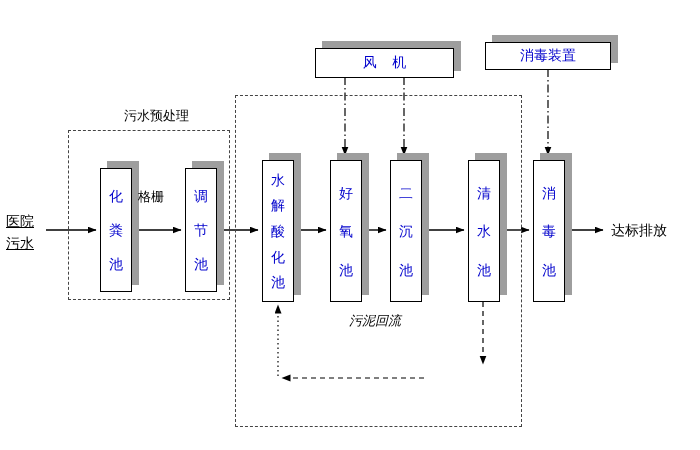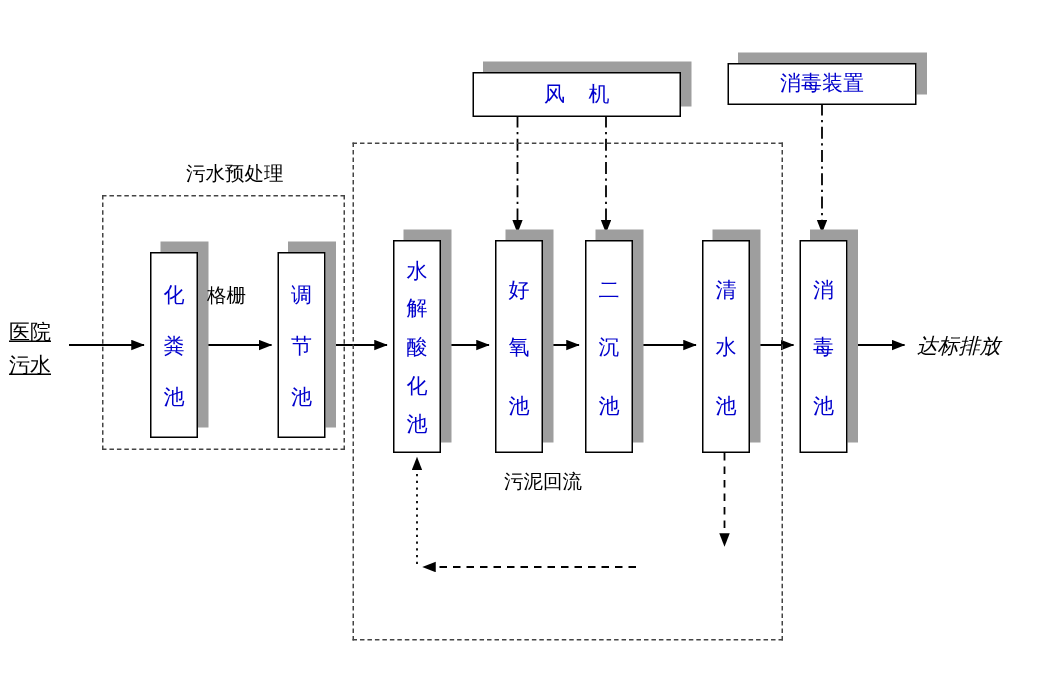--- a/index.html
+++ b/index.html
@@ -13,21 +13,21 @@
     color:#0000cc;font-size:14px;line-height:1;z-index:2;
   }
   .hbox{
     position:absolute;background:#ffffff;border:1px solid #000;
     box-shadow:7px -7px 0 #9e9e9e;
     display:flex;align-items:center;justify-content:center;
     color:#0000cc;font-size:14px;z-index:2;white-space:pre;
   }
   .tlabel{position:absolute;color:#000;font-size:13px;z-index:3;white-space:pre-line;}
   .src-label{font-size:14px;line-height:1.6;text-decoration:underline;}
-  .out-label{font-size:14px;font-style:italic;}
+  .out-label{font-size:14px;}
 </style>
 </head>
 <body>
 
 <div class="canvas">
 
   <svg class="wires" viewBox="0 0 700 450" xmlns="http://www.w3.org/2000/svg">
     <defs>
       <marker id="arr" markerWidth="10" markerHeight="8" refX="8.5" refY="3.5" orient="auto" markerUnits="userSpaceOnUse">
         <path d="M0,0 L9,3.5 L0,7 Z" fill="#000"></path>
@@ -64,21 +64,21 @@
     </g>
   </svg>
 
   <div class="dashed-box" style="left:68px;top:130px;width:160px;height:168px;"></div>
   <div class="dashed-box" style="left:235px;top:95px;width:285px;height:330px;"></div>
 
   <div class="tlabel src-label" style="left:6px;top:210px;">医院
 污水</div>
   <div class="tlabel" style="left:86px;top:107px;margin-left:38px;">污水预处理</div>
   <div class="tlabel" style="left:138px;top:188px;text-align:center;">格栅</div>
-  <div class="tlabel" style="left:336px;top:312px;">污泥回流</div>
+  <div class="tlabel" style="left:349px;top:312px;font-style:italic;">污泥回流</div>
   <div class="tlabel out-label" style="left:611px;top:222px;">达标排放</div>
 
   <div class="hbox" style="left:315px;top:48px;width:137px;height:28px;">风    机</div>
   <div class="hbox" style="left:485px;top:42px;width:124px;height:26px;">消毒装置</div>
 
   <div class="tank" style="left:100px;top:168px;height:122px;">
       <span>化</span>
       <span>粪</span>
       <span>池</span>
     </div>

